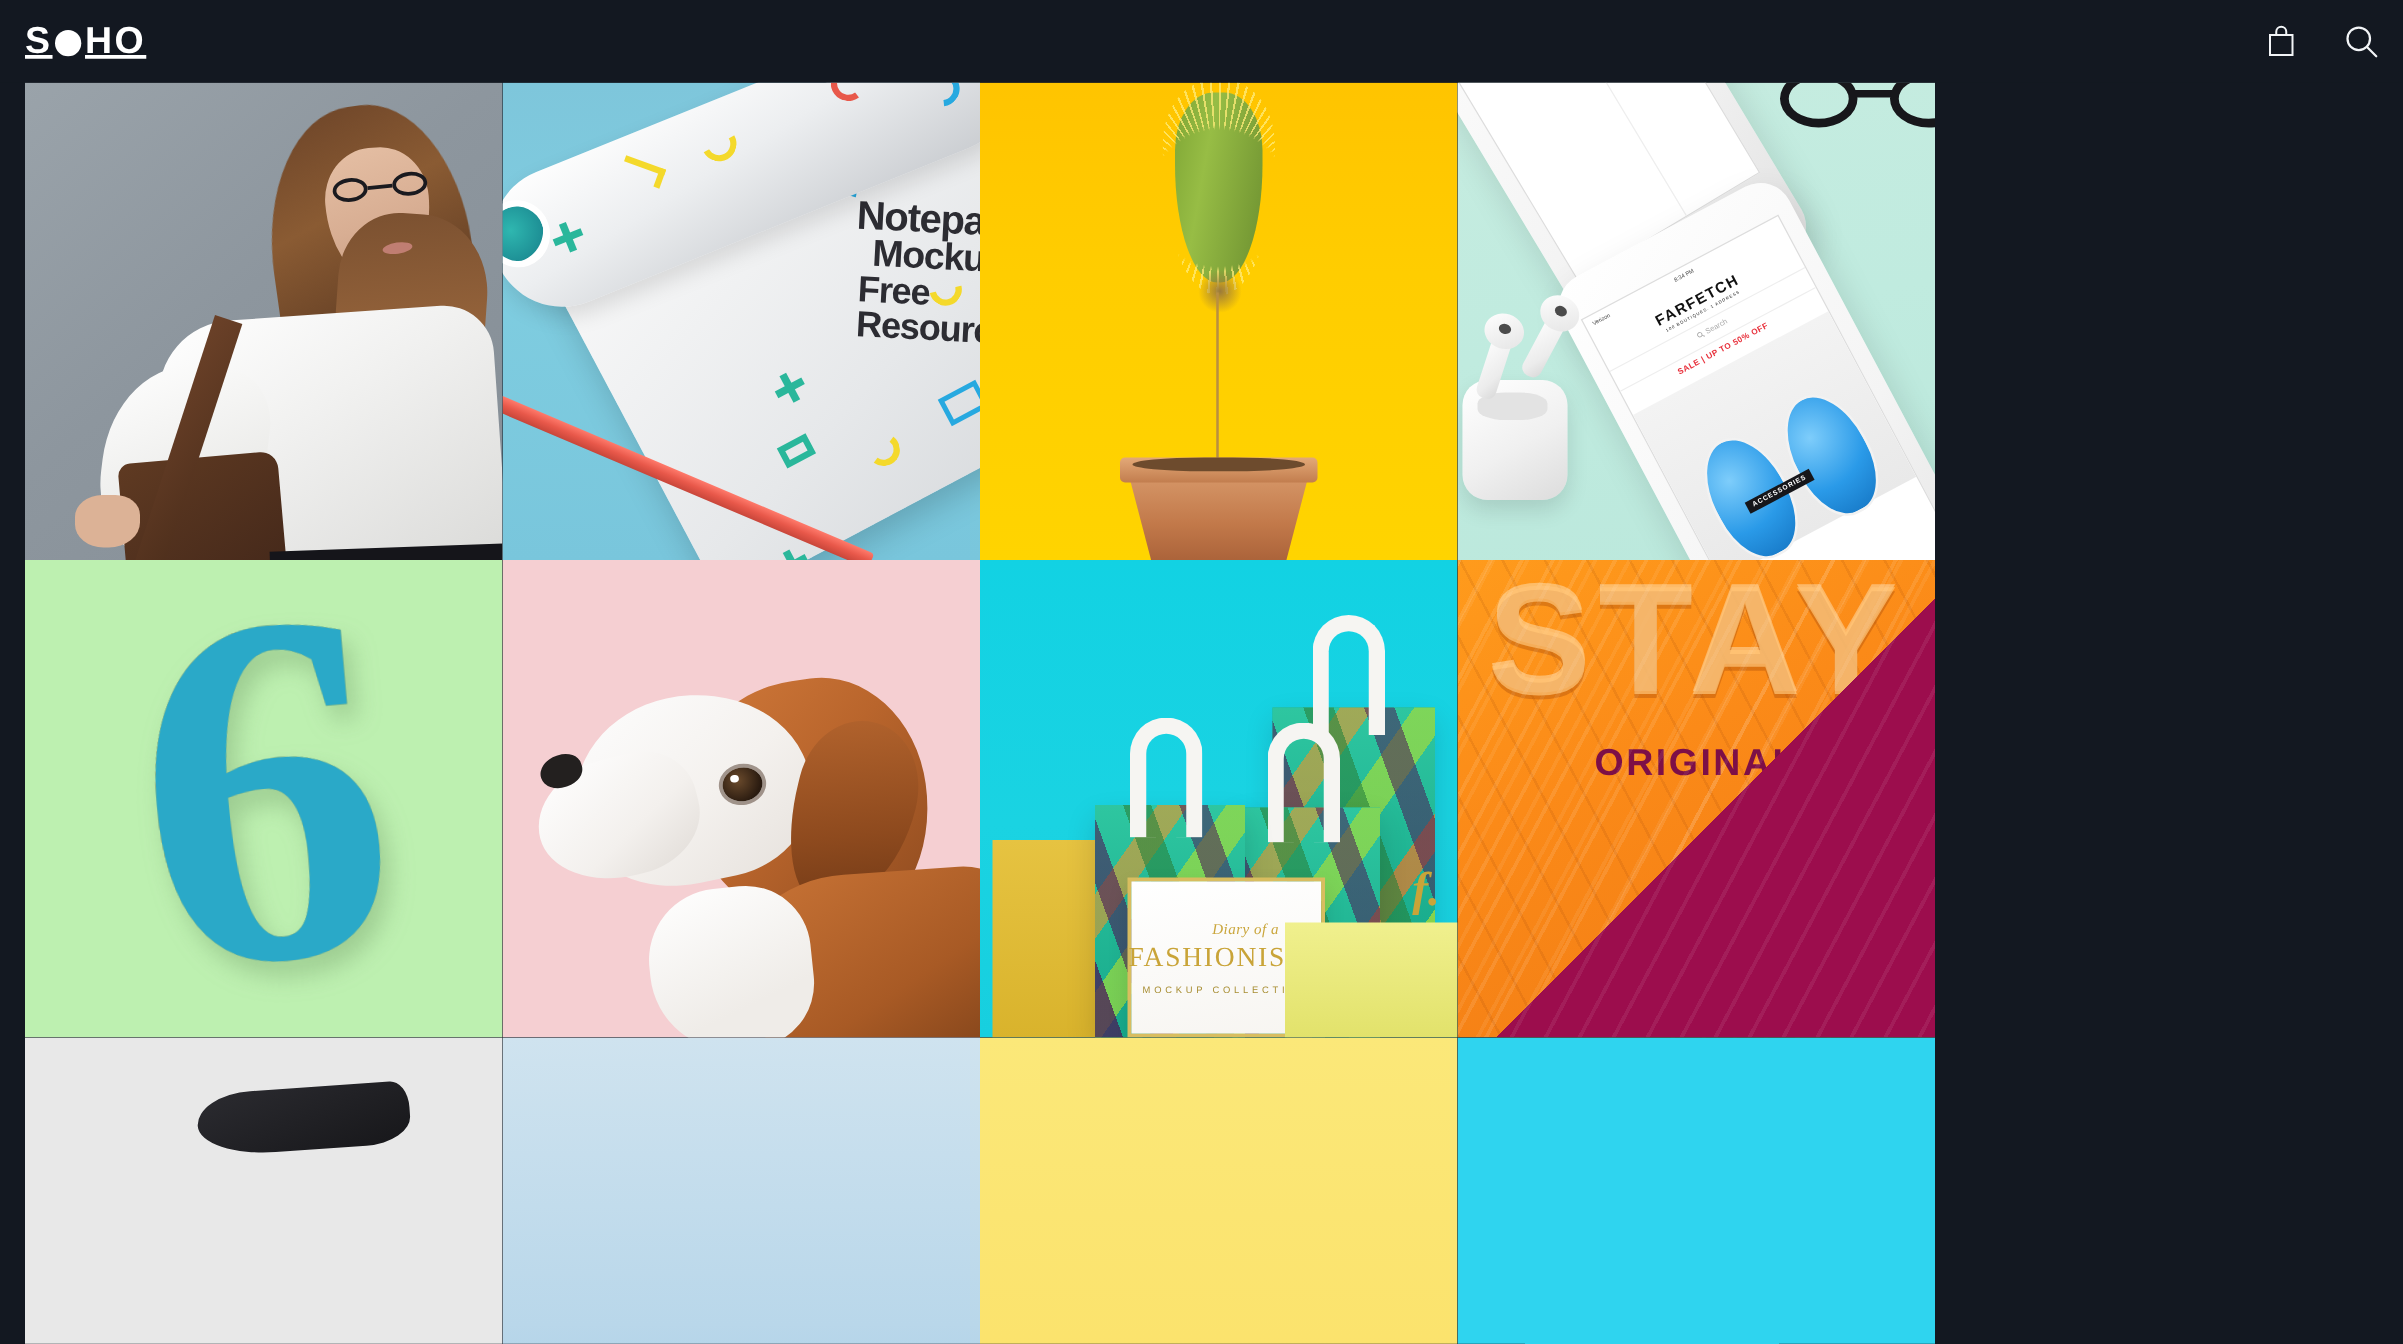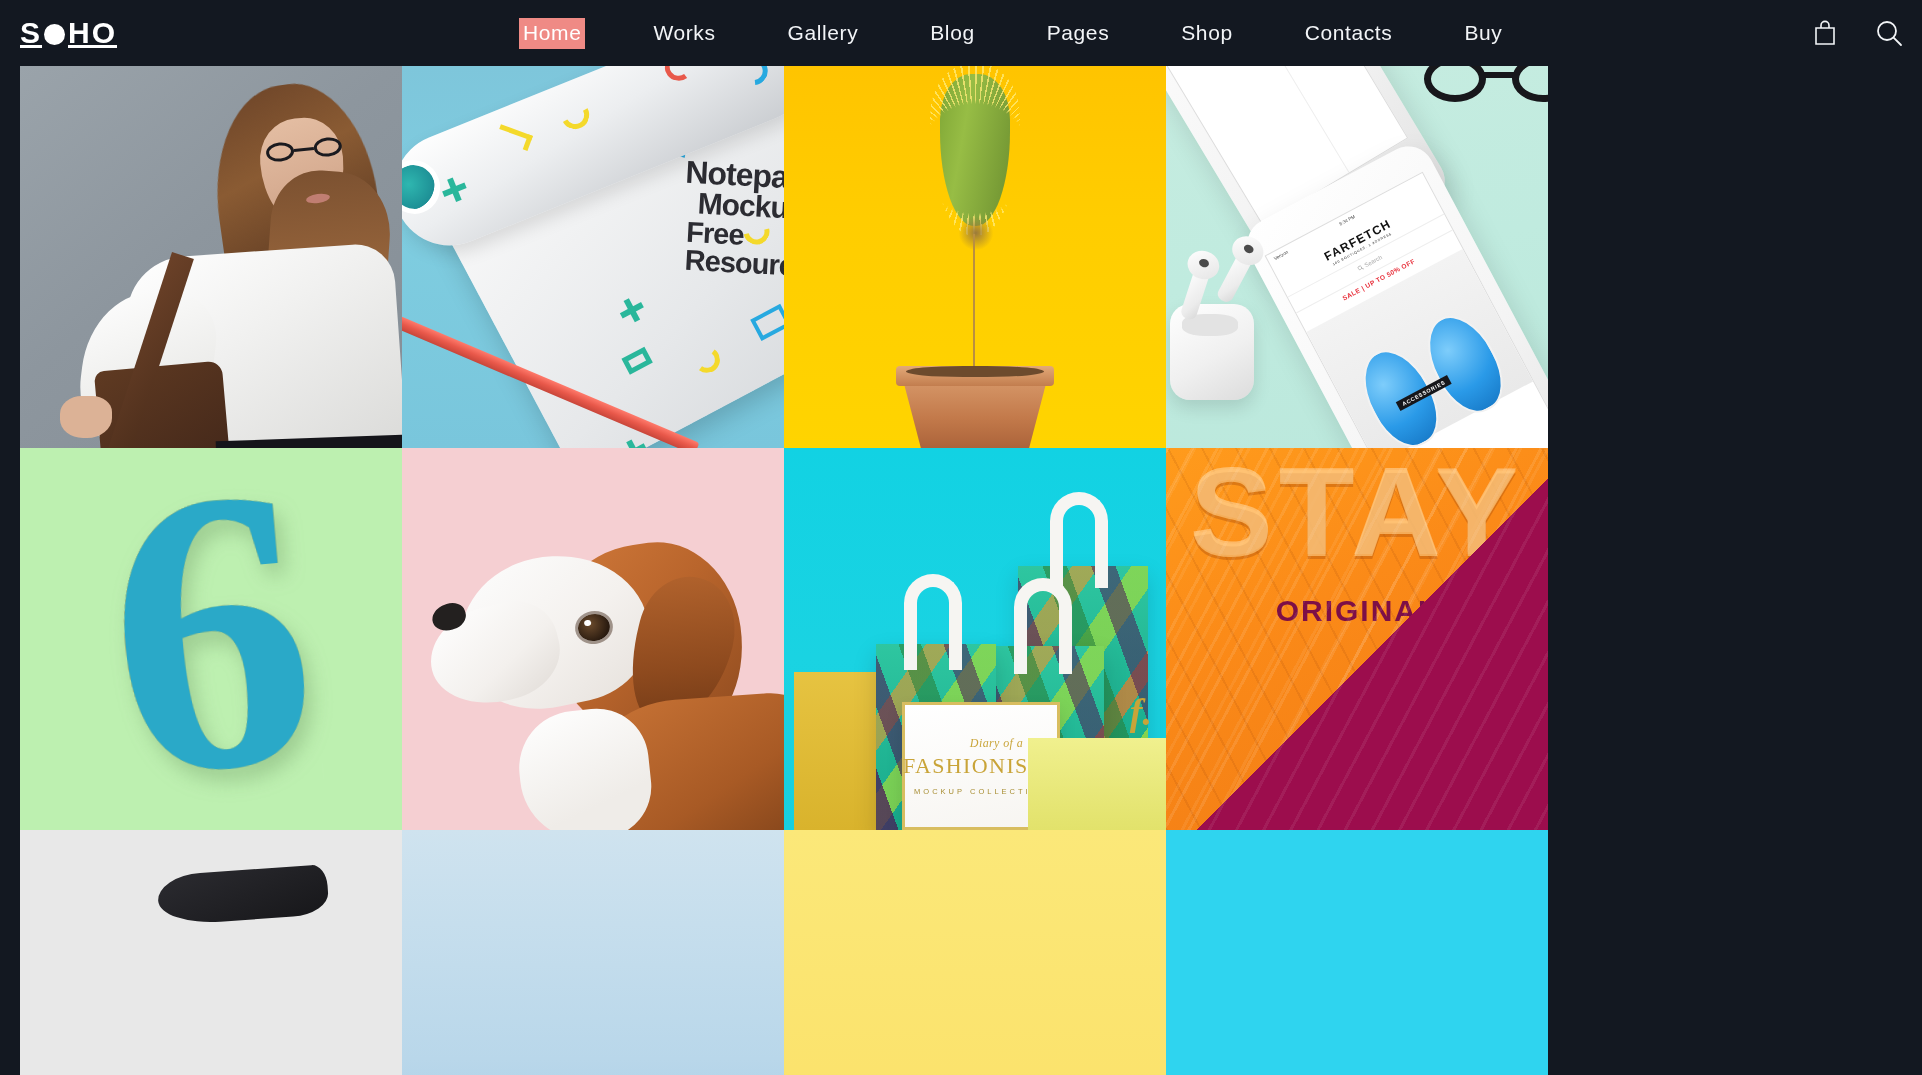--- a/index.html
+++ b/index.html
@@ -588,30 +588,20 @@
 <body>
 
 <header class="site-header">
 
   <a class="logo" href="#">
     <span>S</span>
     <span class="lg-dot"></span>
     <span>HO</span>
   </a>
 
-  <nav class="main-nav">
-    <a class="nav-link is-selected" href="#">Home</a>
-    <a class="nav-link" href="#">Works</a>
-    <a class="nav-link" href="#">Gallery</a>
-    <a class="nav-link" href="#">Blog</a>
-    <a class="nav-link" href="#">Pages</a>
-    <a class="nav-link" href="#">Shop</a>
-    <a class="nav-link" href="#">Contacts</a>
-    <a class="nav-link" href="#">Buy</a>
-  </nav>
 
   <div class="header-actions">
     <button class="icon-btn" aria-label="Cart">
       <svg width="22" height="26" viewBox="0 0 22 26" fill="none" aria-hidden="true">
         <path d="M2 8 H20 V24 H2 Z" stroke="#f2f4f7" stroke-width="1.6"></path>
         <path d="M7 8 V5.4 A4 4 0 0 1 15 5.4 V8" stroke="#f2f4f7" stroke-width="1.6" fill="none"></path>
       </svg>
     </button>
     <button class="icon-btn" aria-label="Search">
       <svg width="28" height="28" viewBox="0 0 28 28" fill="none" aria-hidden="true">

